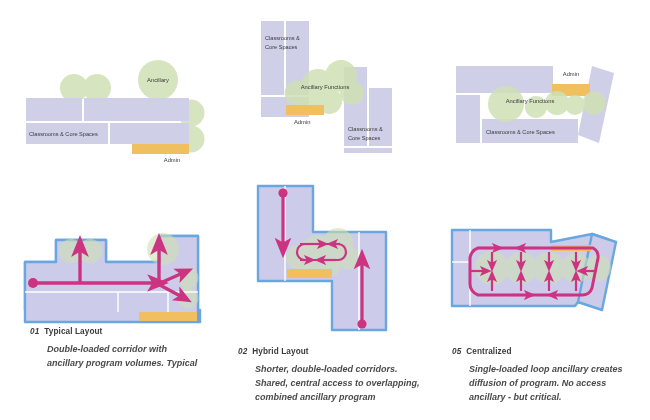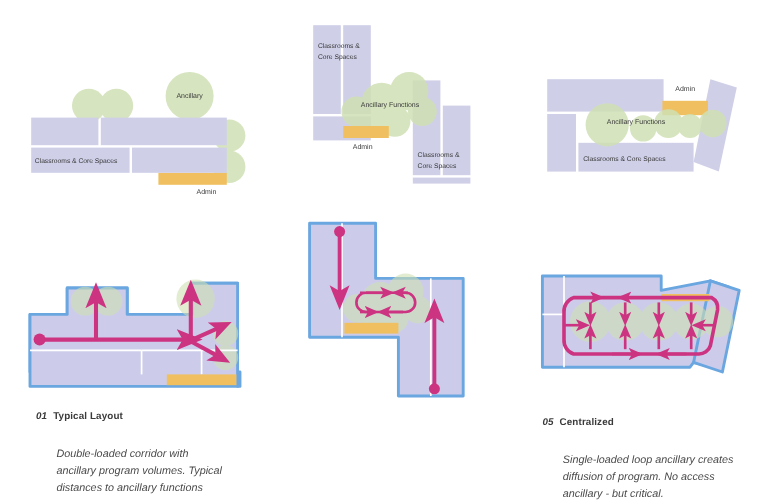--- a/index.html
+++ b/index.html
@@ -8,21 +8,21 @@
     background:#ffffff;
     font-family:"Liberation Sans", sans-serif;
     overflow:hidden;
     position:relative;
   }
   #board{position:absolute;left:0;top:0;width:650px;height:420px;}
   .cap{position:absolute;}
   .cap-head{font-size:8.2px;font-weight:bold;color:#3a3a3a;letter-spacing:.1px;white-space:nowrap;}
   .cap-num{display:inline-block;margin-right:5px;font-style:italic;}
   .cap-title{display:inline-block;}
-  .cap-body{font-size:9px;font-style:italic;color:#4a4a4a;line-height:1.55;margin-top:21px;margin-left:17px;}
+  .cap-body{font-size:9px;font-style:italic;color:#4a4a4a;line-height:1.55;margin-top:7px;margin-left:17px;font-weight:bold;}
   .cap-body div{white-space:nowrap;}
   svg{display:block;}
   text{font-family:"Liberation Sans", sans-serif;}
 </style>
 </head>
 <body>
 
 <div id="board">
 
 <svg width="650" height="420" viewBox="0 0 650 420">
@@ -192,31 +192,40 @@
       <line x1="549" y1="252" x2="549" y2="266" marker-end="url(#ahs)"></line>
       <line x1="576" y1="252" x2="576" y2="266" marker-end="url(#ahs)"></line>
       <line x1="492" y1="291" x2="492" y2="276" marker-end="url(#ahs)"></line>
       <line x1="521" y1="291" x2="521" y2="276" marker-end="url(#ahs)"></line>
       <line x1="549" y1="291" x2="549" y2="276" marker-end="url(#ahs)"></line>
       <line x1="576" y1="291" x2="576" y2="276" marker-end="url(#ahs)"></line>
     </g>
   </g>
 </svg>
 
-<div class="cap" style="left:30px;top:342px;">
+<div class="cap" style="left:30px;top:327px;">
   <div class="cap-head">
     <span class="cap-num">01</span><span class="cap-title">Typical Layout</span>
   </div>
   <div class="cap-body">
     <div>Double-loaded corridor with</div>
     <div>ancillary program volumes. Typical</div>
-    <div>distances to ancillary functions</div>
-  </div>
-</div>
-
+  </div>
+</div>
+
+<div class="cap" style="left:238px;top:347px;">
+  <div class="cap-head">
+    <span class="cap-num">02</span><span class="cap-title">Hybrid Layout</span>
+  </div>
+  <div class="cap-body">
+    <div>Shorter, double-loaded corridors.</div>
+    <div>Shared, central access to overlapping,</div>
+    <div>combined ancillary program</div>
+  </div>
+</div>
 
 <div class="cap" style="left:452px;top:347px;">
   <div class="cap-head">
     <span class="cap-num">05</span><span class="cap-title">Centralized</span>
   </div>
   <div class="cap-body">
     <div>Single-loaded loop ancillary creates</div>
     <div>diffusion of program. No access</div>
     <div>ancillary - but critical.</div>
   </div>

